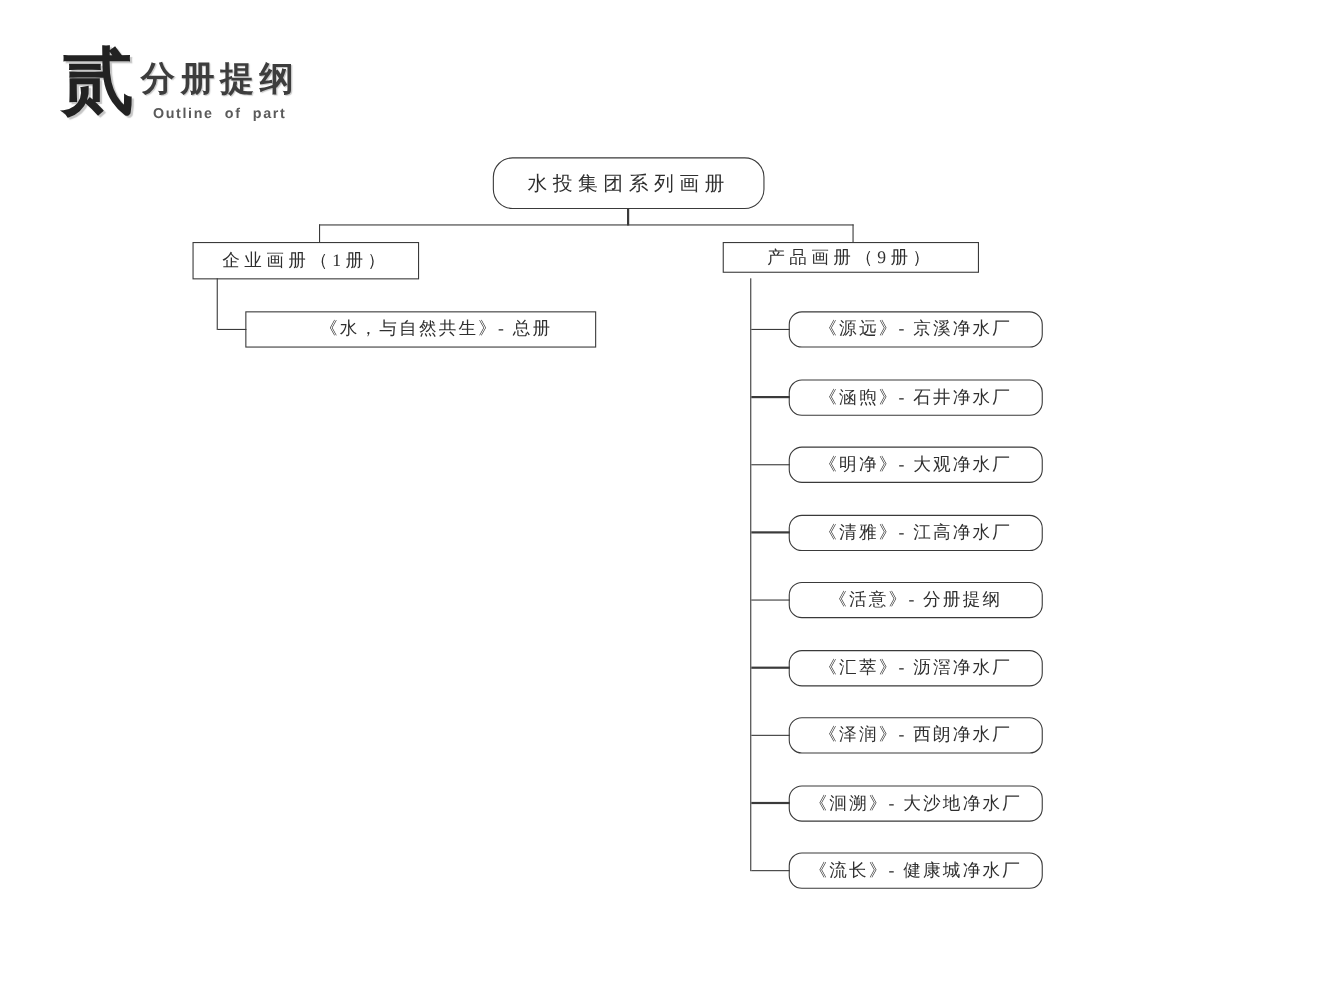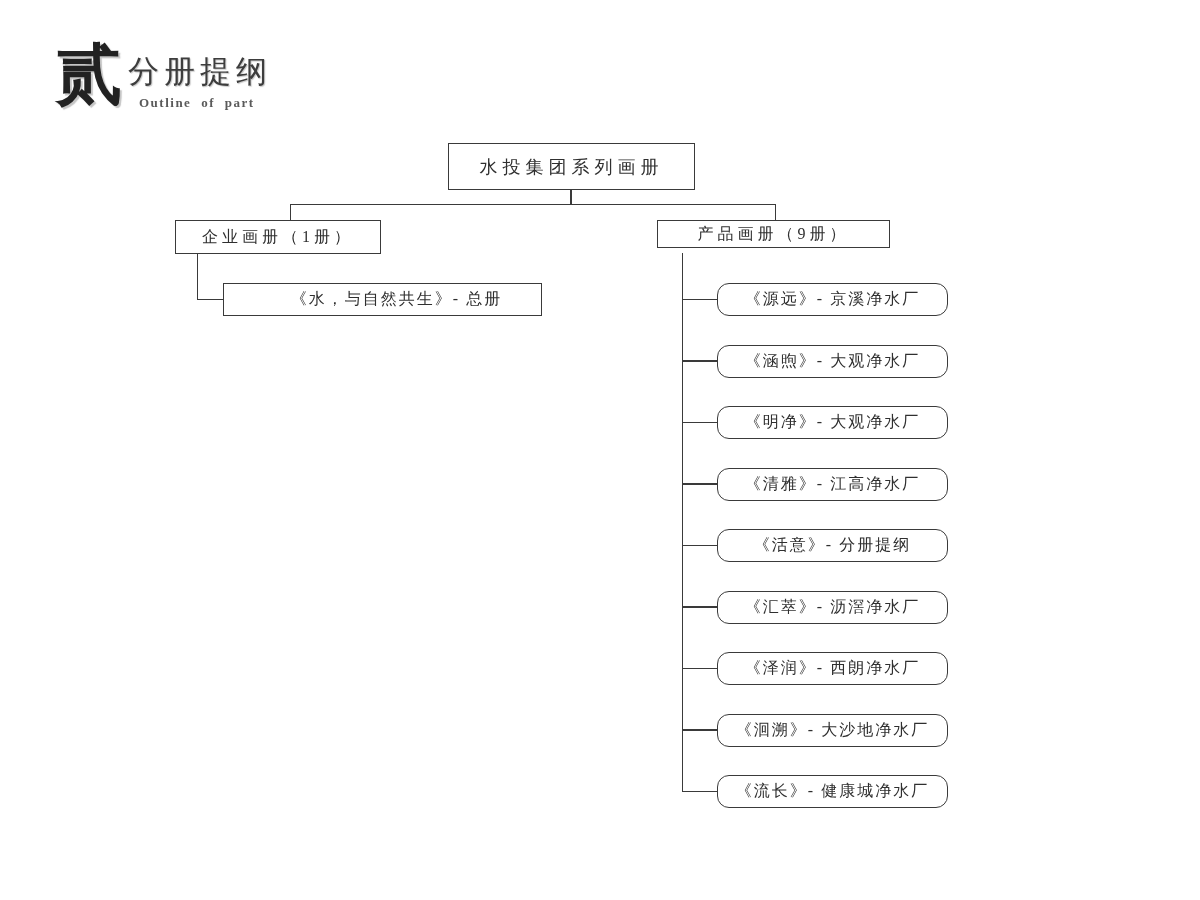--- a/index.html
+++ b/index.html
@@ -17,45 +17,45 @@
 
   
   .logo-numeral {
     position: absolute; left: 56px; top: 42px;
     font-size: 66px; font-weight: bold; color: #222;
     text-shadow: 2px 2px 1px rgba(150,150,150,0.55);
     line-height: 1;
   }
   .logo-title {
     position: absolute; left: 128px; top: 56px;
-    font-size: 31px; font-weight: normal; color: #3d3d3d;
+    font-size: 31px; font-weight: bold; color: #3d3d3d;
     letter-spacing: 5px; line-height: 1;
     text-shadow: 1px 1px 1px rgba(160,160,160,0.6);
   }
   .logo-subtitle {
     position: absolute; left: 139px; top: 96px;
     font-size: 13px; font-weight: bold; color: #5a5a5a;
     letter-spacing: 1.5px; word-spacing: 5px; line-height: 1;
-    font-family: Liberation Serif, serif;
+    font-family: Liberation Sans, sans-serif;
   }
 
   
   .node {
     position: absolute;
     box-sizing: border-box;
     border: 1.5px solid #3a3a3a;
     background: #ffffff;
     display: flex; align-items: center; justify-content: center;
     font-size: 16px; color: #2f2f2f;
     letter-spacing: 3px;
     white-space: nowrap;
   }
   .node-root {
     left: 448px; top: 143px; width: 247px; height: 47px;
-    font-size: 18px; letter-spacing: 5px;
+    font-size: 18px; letter-spacing: 5px; border-radius: 18px;
   }
   .node-branch-corporate { left: 175px; top: 220px; width: 206px; height: 34px; letter-spacing: 4px; }
   .node-branch-product   { left: 657px; top: 220px; width: 233px; height: 28px; letter-spacing: 4px; }
 
   .child-left  { left: 223px; top: 283px; width: 319px; height: 33px; letter-spacing: 2px; padding-left: 28px; }
   .child-right { left: 717px; width: 231px; height: 33px; letter-spacing: 2px; border-radius: 12px; }
 
   
   .child-left::before, .child-right::before {
     content: ""; position: absolute;
@@ -94,21 +94,21 @@
 
     <div class="node node-branch-corporate">企业画册（1册）</div>
     <div class="node node-branch-product">产品画册（9册）</div>
 
     <div class="line line-trunk-left"></div>
     <div class="line line-trunk-right"></div>
 
     <div class="node child-left">《水，与自然共生》- 总册</div>
 
     <div class="node child-right" style="top:283px">《源远》- 京溪净水厂</div>
-    <div class="node child-right" style="top:344.5px">《涵煦》- 大观净水厂</div>
+    <div class="node child-right" style="top:344.5px">《涵煦》- 石井净水厂</div>
     <div class="node child-right" style="top:406px">《明净》- 大观净水厂</div>
     <div class="node child-right" style="top:467.5px">《清雅》- 江高净水厂</div>
     <div class="node child-right" style="top:529px">《活意》- 分册提纲</div>
     <div class="node child-right" style="top:590.5px">《汇萃》- 沥滘净水厂</div>
     <div class="node child-right" style="top:652px">《泽润》- 西朗净水厂</div>
     <div class="node child-right" style="top:713.5px">《洄溯》- 大沙地净水厂</div>
     <div class="node child-right" style="top:775px">《流长》- 健康城净水厂</div>
 
   </div>
 </div>

